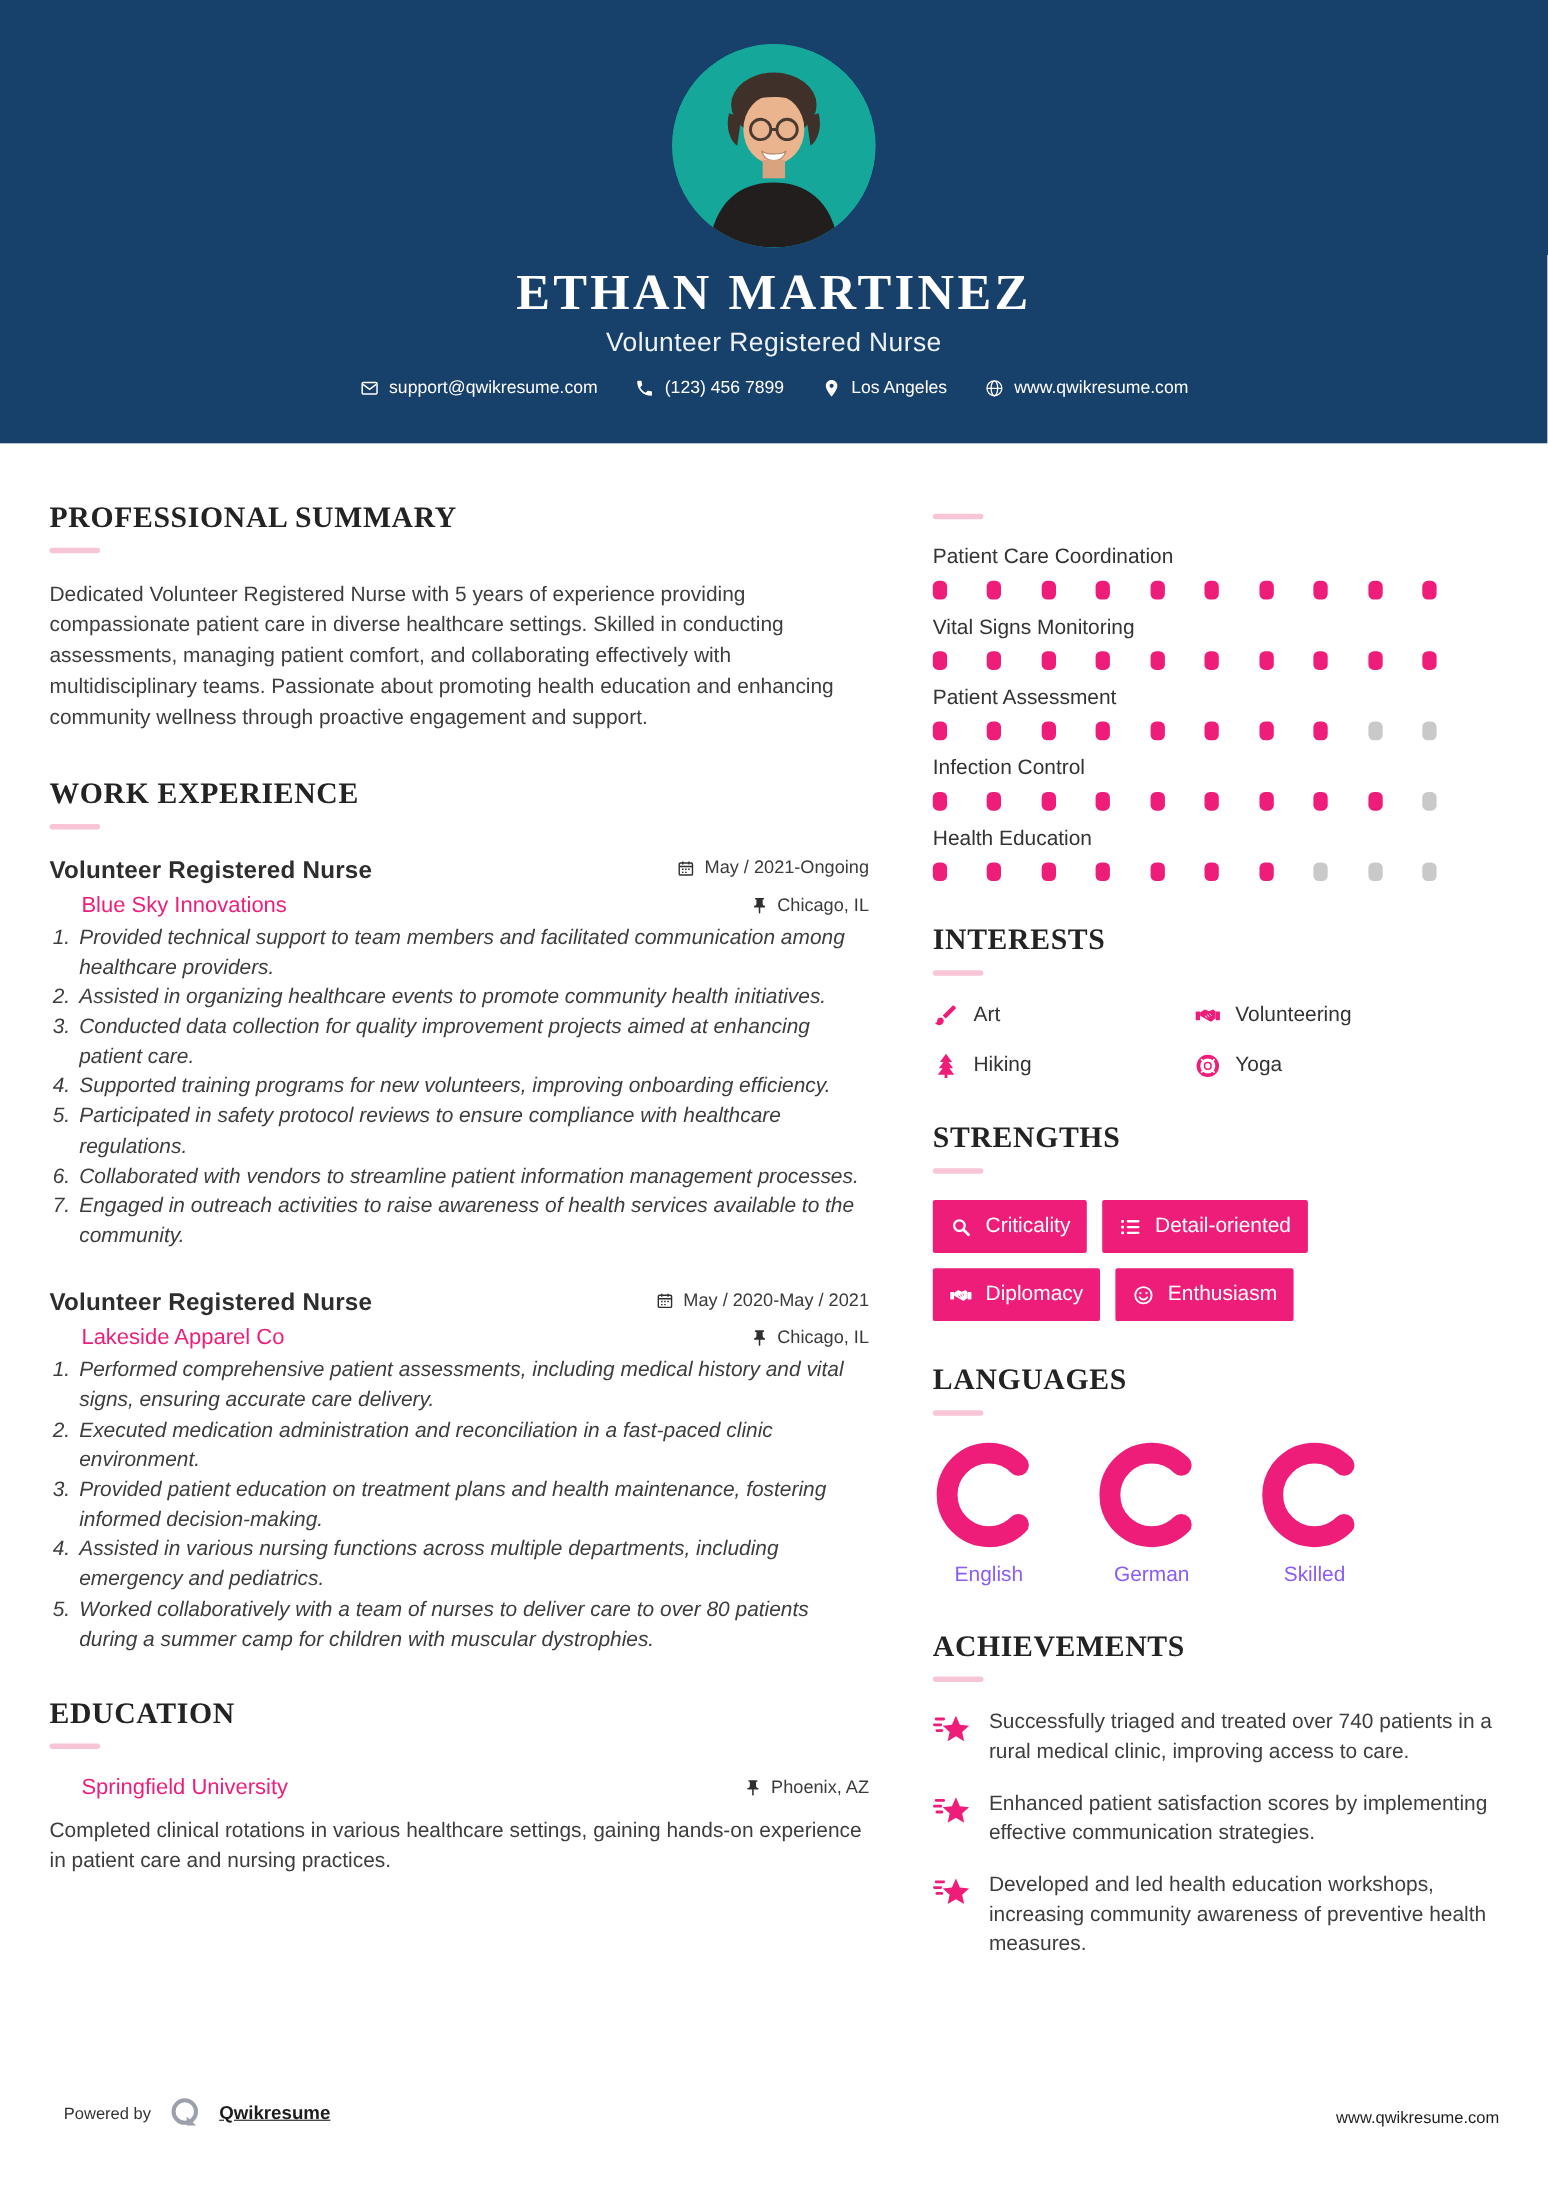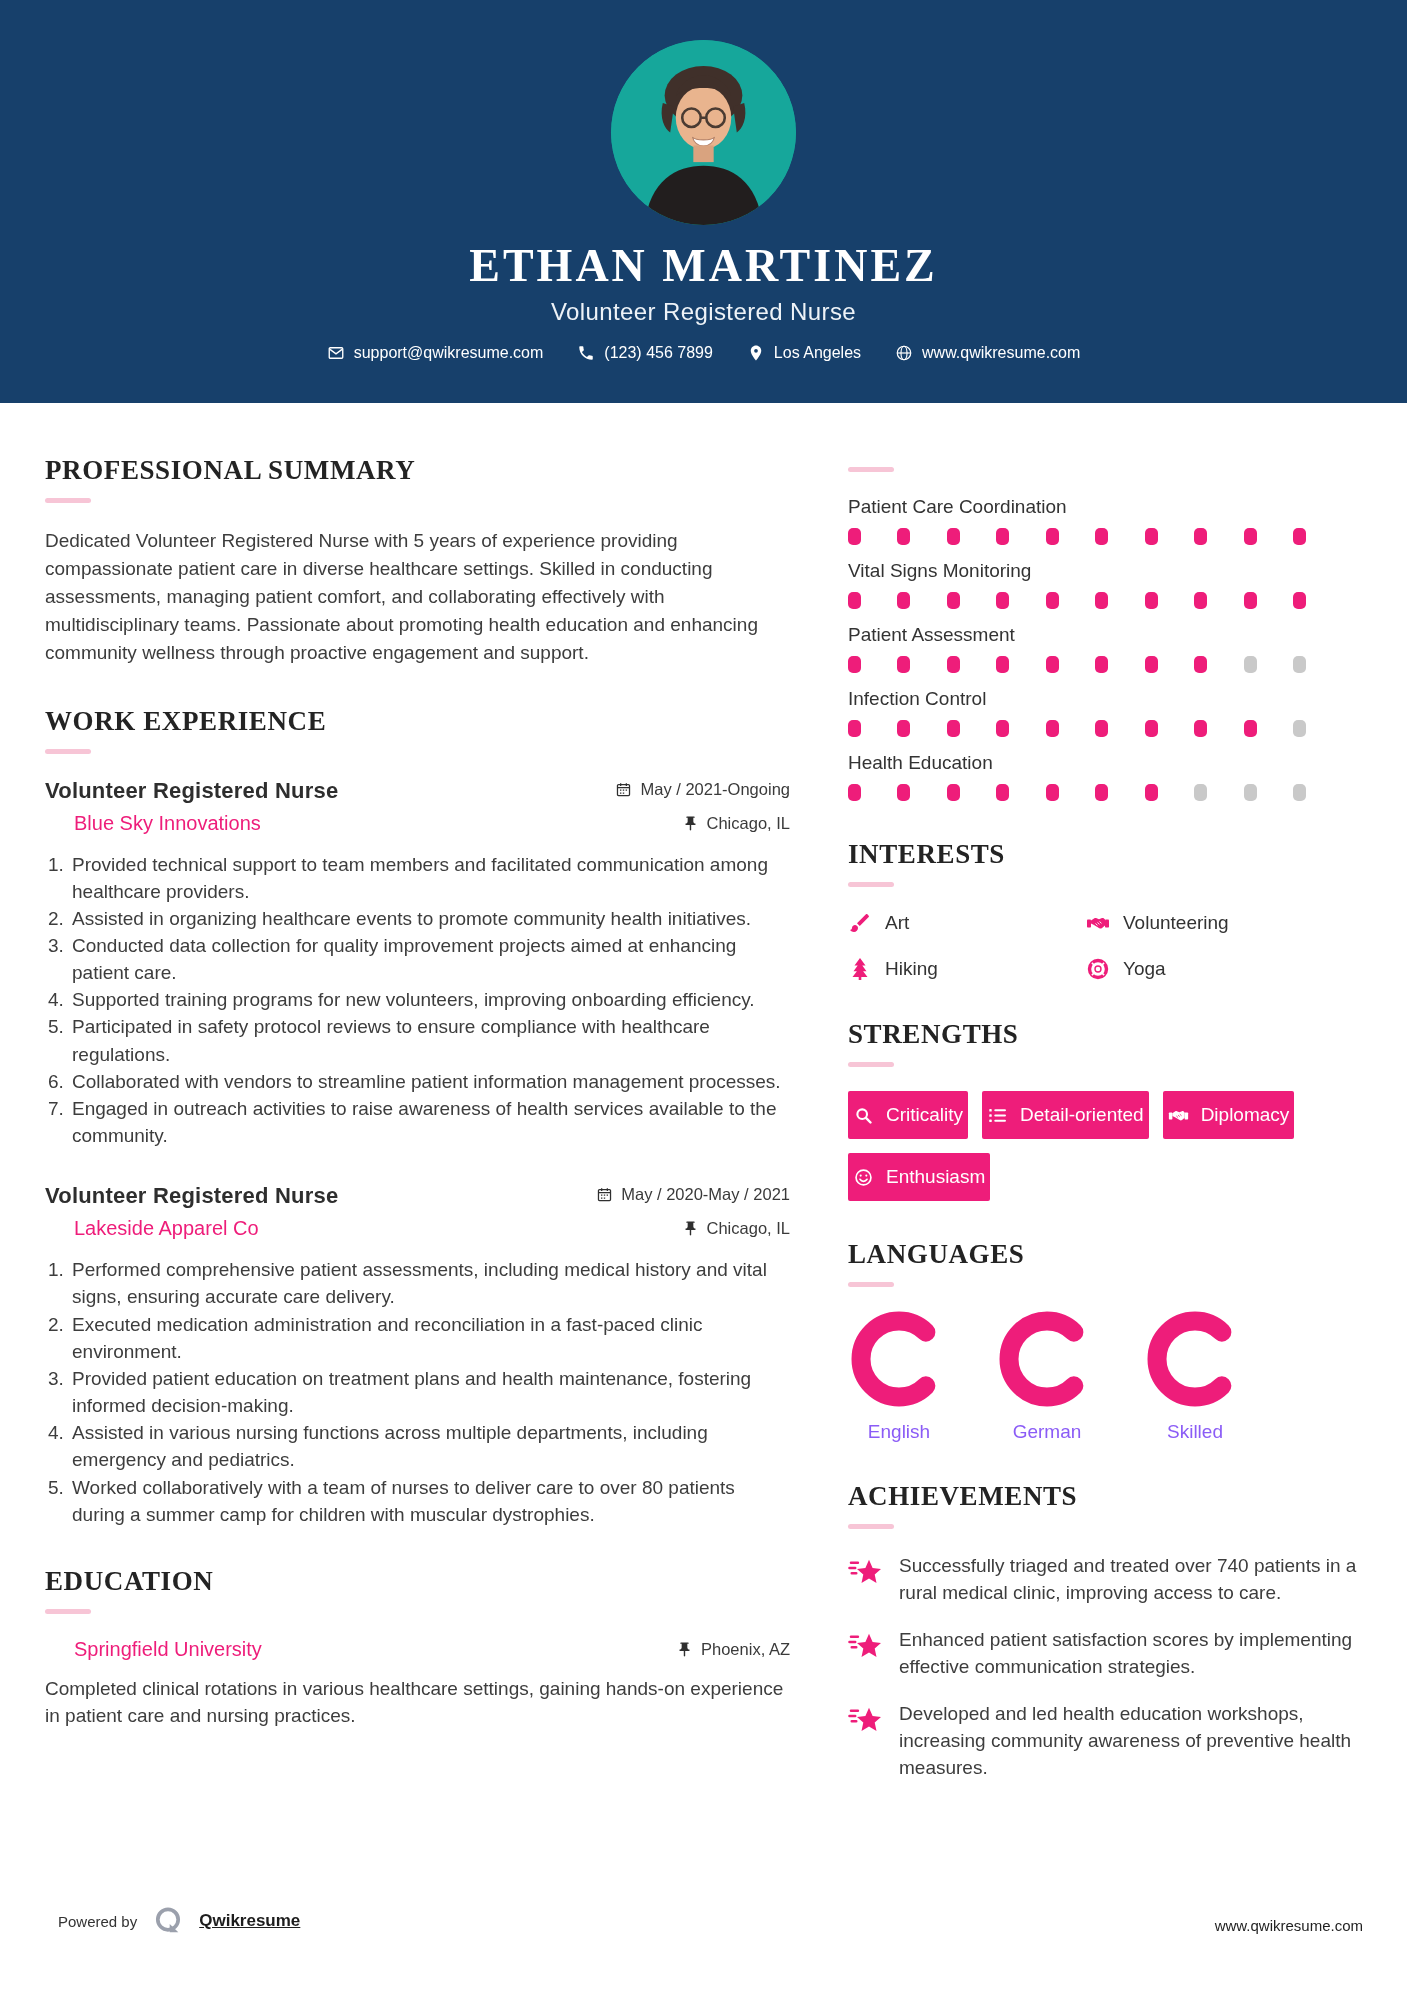--- a/index.html
+++ b/index.html
@@ -37,40 +37,40 @@
   .summary-text{font-size:19px;line-height:1.48;color:var(--body);}
 
   .job{margin-bottom:34px;}
   .job-head{display:flex;justify-content:space-between;align-items:baseline;}
   .job-title{font-size:22px;font-weight:700;color:#2e2e2e;letter-spacing:.2px;}
   .job-sub{display:flex;justify-content:space-between;align-items:center;margin-top:8px;margin-left:29px;}
   .job-company{font-size:20px;color:var(--pink);}
   .meta{display:flex;align-items:center;gap:8px;font-size:16.5px;color:#3a3a3a;white-space:nowrap;}
   .micon{display:inline-flex;width:17px;height:17px;color:#2f2f2f;}
   .micon svg{width:100%;height:100%;}
-  ol.bullets{margin-top:16px;padding-left:24px;font-size:19px;line-height:1.43;color:var(--body);}
+  ol.bullets{margin-top:4px;padding-left:24px;font-size:19px;line-height:1.43;color:var(--body);font-style:italic;}
   ol.bullets li{padding-left:3px;}
   .edu-desc{margin-top:14px;font-size:19px;line-height:1.45;color:var(--body);}
   .section-block{margin-bottom:38px;}
 
   
   .skill{margin-bottom:15px;}
   .skill-name{font-size:19px;color:#333;margin-bottom:10px;}
   .dots{display:flex;justify-content:space-between;width:458px;margin-bottom:6px;}
   .dot{width:13px;height:17px;border-radius:5px;background:var(--dot-off);}
   .dot.on{background:var(--pink);}
 
   .interests-grid{display:grid;grid-template-columns:238px 1fr;row-gap:22px;margin-bottom:6px;}
   .interest{display:flex;align-items:center;gap:13px;font-size:19px;color:#333;}
   .iicon{display:inline-flex;width:24px;height:24px;color:var(--pink);}
   .iicon svg{width:100%;height:100%;}
 
   .strengths-wrap{display:flex;flex-wrap:wrap;gap:14px;max-width:470px;}
   .strength-badge{display:inline-flex;align-items:center;gap:12px;background:var(--pink);color:#fff;
-    font-size:19px;padding:13px 5px;border-radius:2px;}
+    font-size:19px;padding:13px 15px;border-radius:2px;}
   .sicon{display:inline-flex;width:21px;height:21px;color:#fff;}
   .sicon svg{width:100%;height:100%;}
 
   .langs{display:flex;gap:46px;margin-bottom:6px;}
   .lang{display:flex;flex-direction:column;align-items:center;width:102px;}
   .lang svg{width:96px;height:96px;}
   .lang-name{margin-top:14px;font-size:19px;color:#8b5cf6;}
 
   .ach{display:flex;gap:15px;margin-bottom:20px;}
   .aicon{flex:0 0 36px;width:36px;height:36px;color:var(--pink);}

